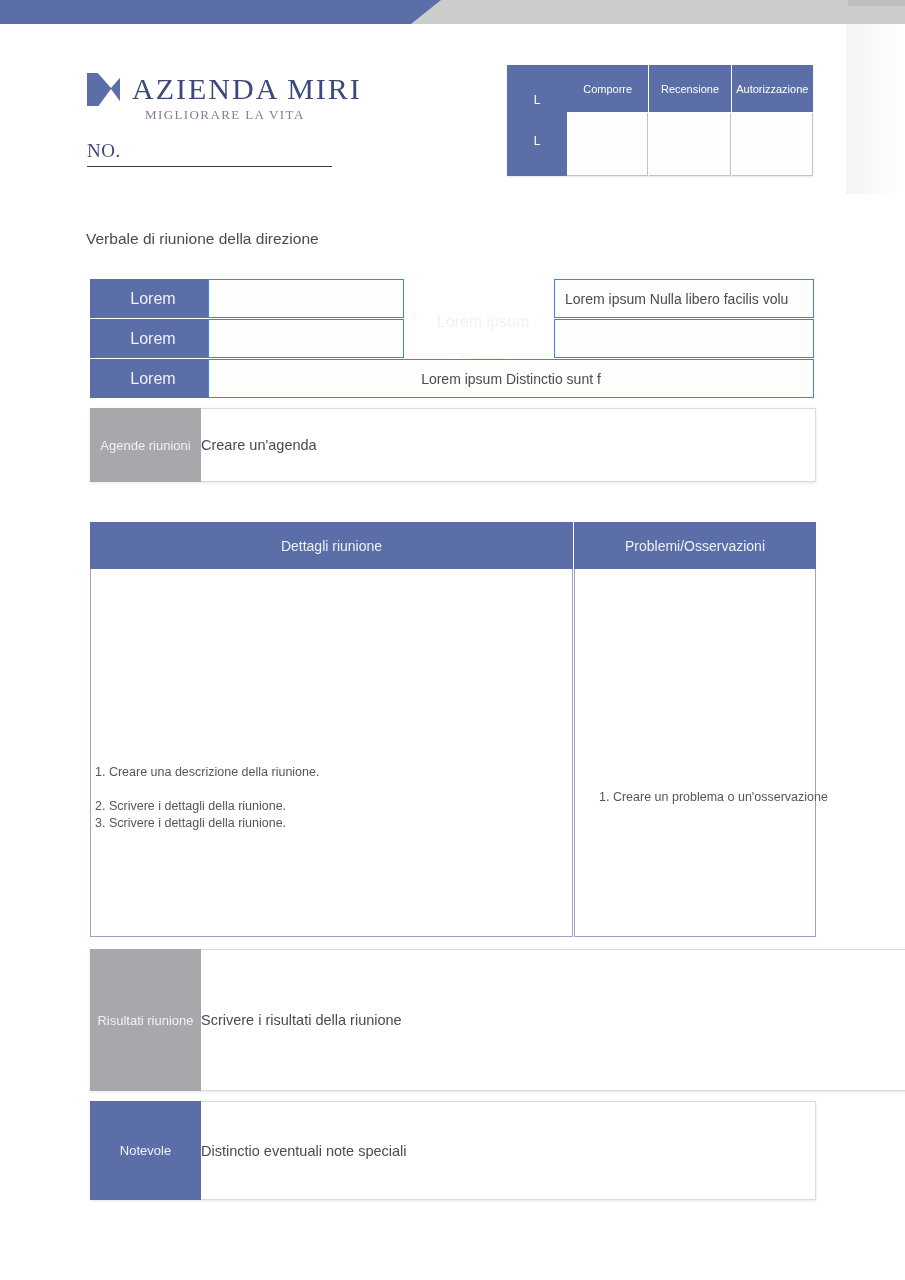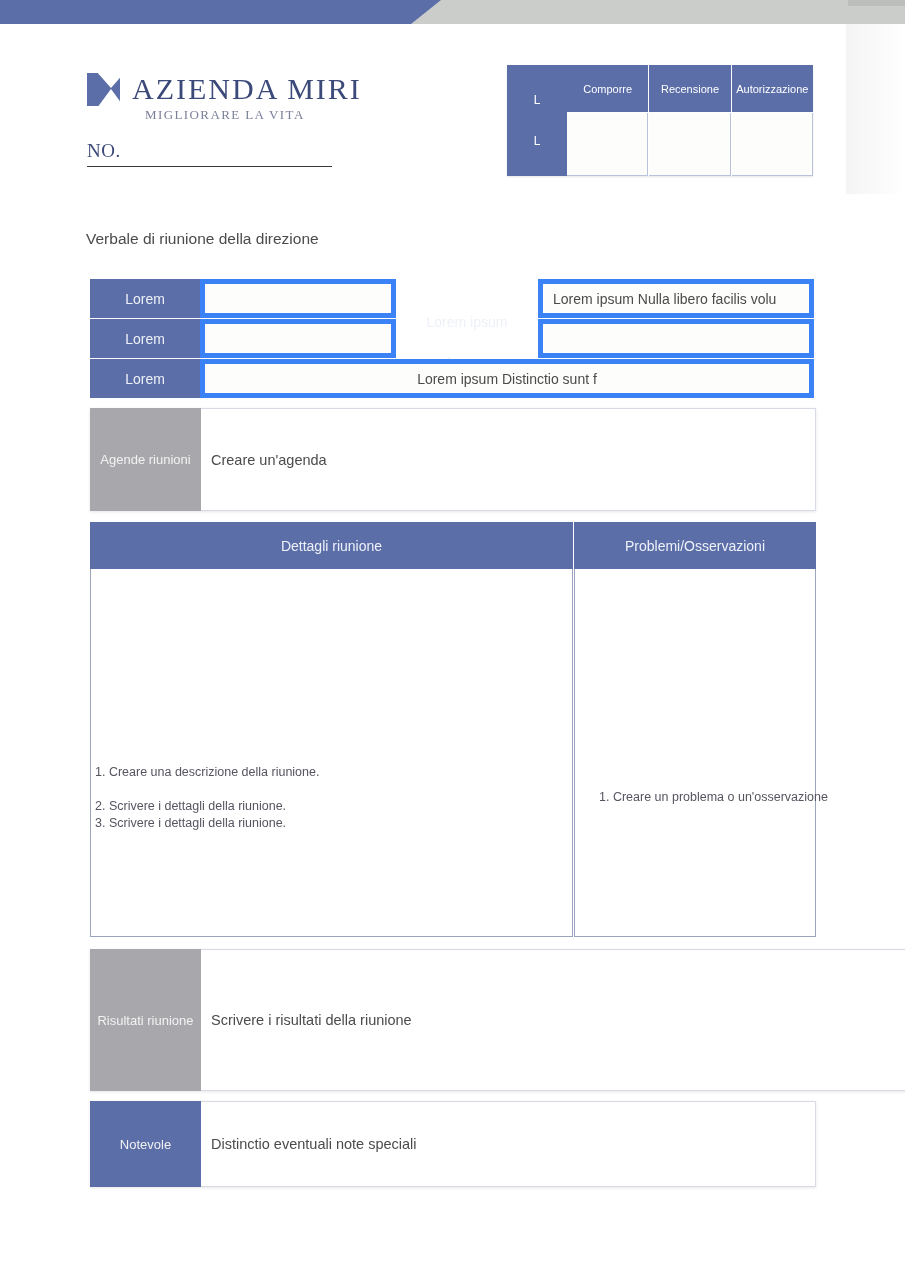--- a/index.html
+++ b/index.html
@@ -193,28 +193,29 @@
     width: 724px;
   }
   .info-row {
     display: flex;
     height: 39px;
     margin-bottom: 1px;
   }
   .cell-blue {
     background: #5b6ea8;
     color: #eef1f8;
-    font-size: 14px;
+    font-size: 16px;
     display: flex;
     align-items: center;
     justify-content: center;
+    padding-left: 8px;
   }
   .cell-white {
     background: #fdfdfb;
-    border: 5px solid #3b82f6;
+    border: 1px solid #3b82f6;
     box-sizing: border-box;
     font-size: 14px;
     color: #4b4b4b;
     display: flex;
     align-items: center;
     padding: 0 10px;
   }
   .w-label   { width: 110px; flex: none; }
   .w-blank1  { width: 196px; flex: none; margin-right: 1px; }
   .w-label2  { width: 140px; flex: none; margin-right: 1px; margin-top: 43px; }
@@ -240,28 +241,27 @@
   .lbl-side.gray { background: #a8a8ac; }
   .lbl-side.blue { background: #5b6ea8; }
   .lbl-body {
     flex: 1;
     background: #ffffff;
     border: 1px solid #d8dbe6;
     border-left: none;
     box-sizing: border-box;
     display: flex;
     align-items: center;
-    padding-left: 10px;
     font-size: 14.5px;
     color: #4b4b4b;
   }
 
-  #agenda-box  { top: 408px; left: 90px; width: 726px; height: 103px; }
+  #agenda-box  { top: 408px; left: 90px; width: 726px; height: 74px; }
   #results-box { top: 949px; left: 90px; width: 860px; height: 142px; }
-  #notes-box   { top: 1101px; left: 90px; width: 726px; height: 86px; }
+  #notes-box   { top: 1101px; left: 90px; width: 726px; height: 99px; }
 
   
   .two-col {
     position: absolute;
     top: 522px; left: 90px;
     width: 726px;
     height: 415px;
     display: flex;
   }
   .tc-col {

